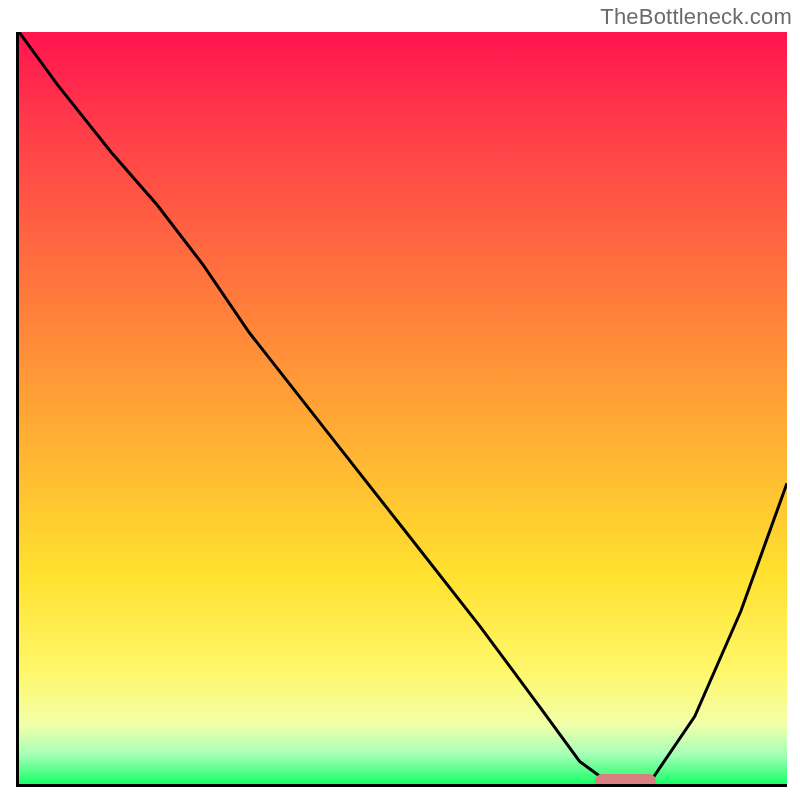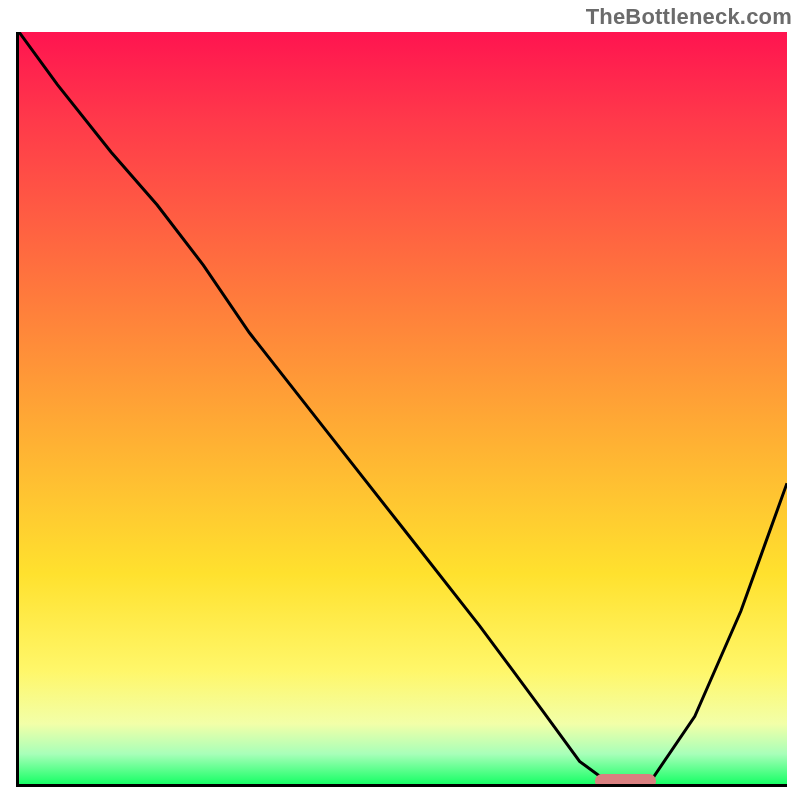--- a/index.html
+++ b/index.html
@@ -1,20 +1,20 @@
 <!DOCTYPE html>
 <html><head>
 <meta charset="utf-8">
 <style>
   html,body{margin:0;padding:0;width:800px;height:800px;background:#fff;}
   .frame{position:relative;width:800px;height:800px;}
   .watermark{
     position:absolute;top:4px;right:8px;
     font-family:Arial,Helvetica,sans-serif;
-    font-size:22px;font-weight:bold;color:#6b6b6b;
+    font-size:22px;font-weight:normal;color:#6b6b6b;
     letter-spacing:0.2px;
   }
   .plot-area{
     position:absolute;left:16px;top:32px;
     width:768px;height:752px;
     border-left:3px solid #000;
     border-bottom:3px solid #000;
     overflow:hidden;
   }
   .gradient{

